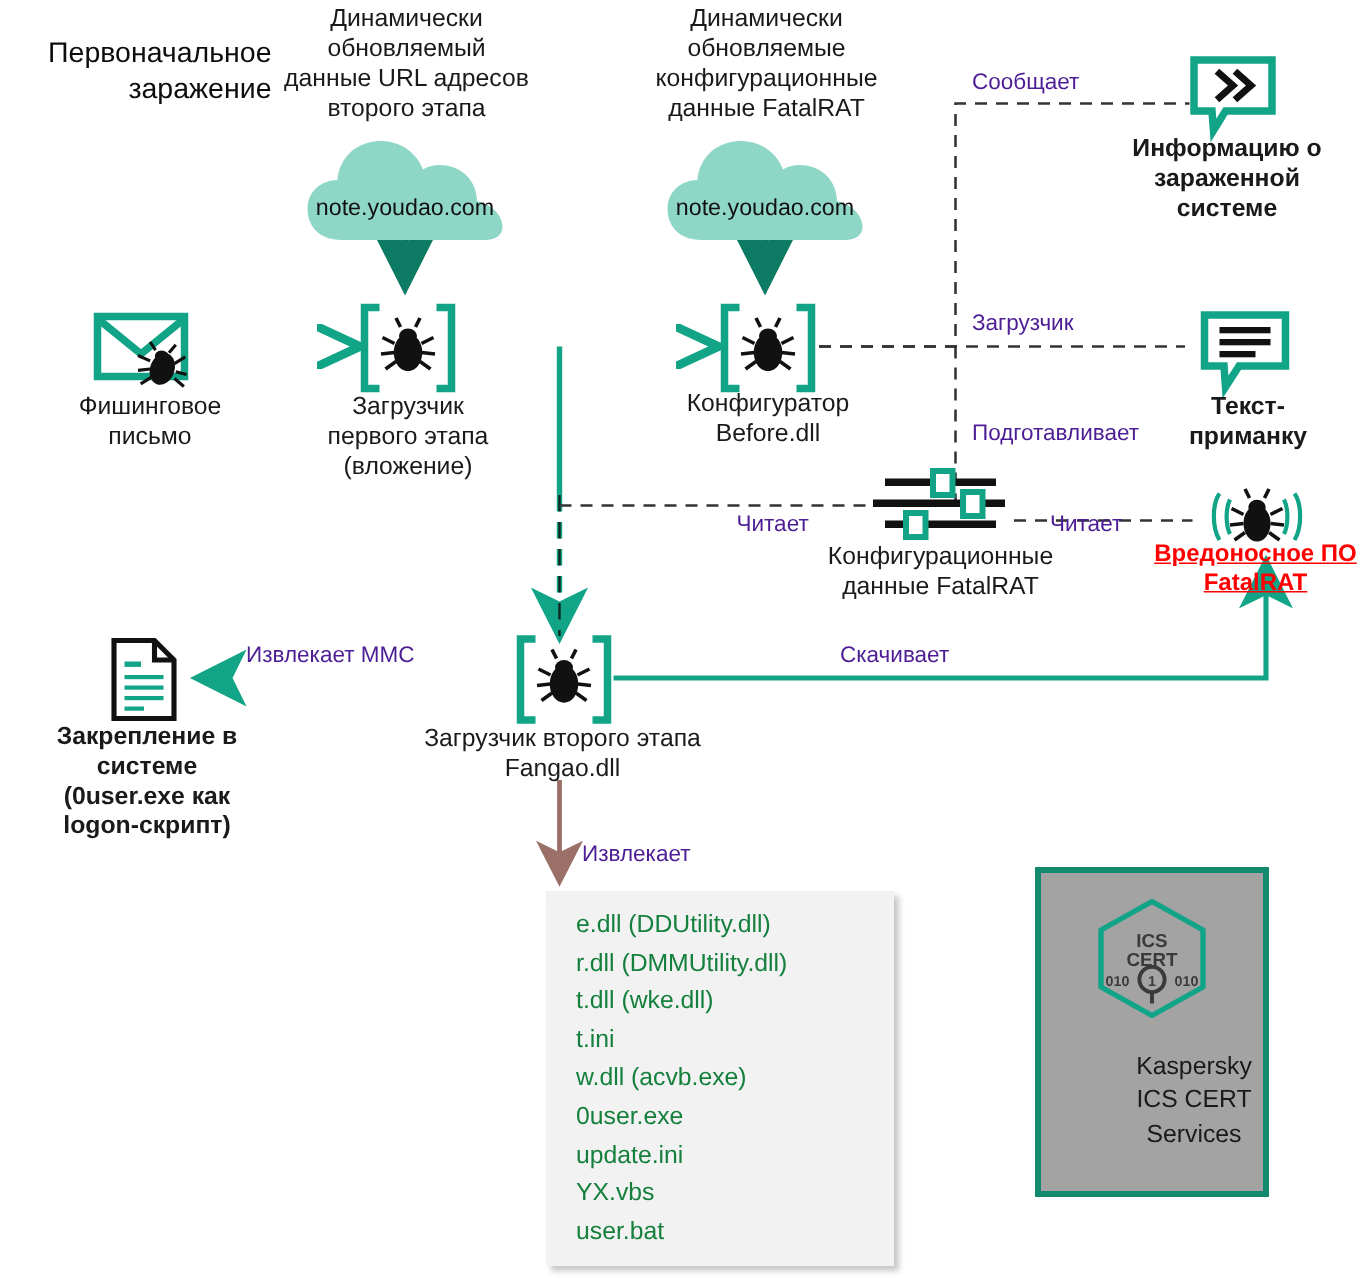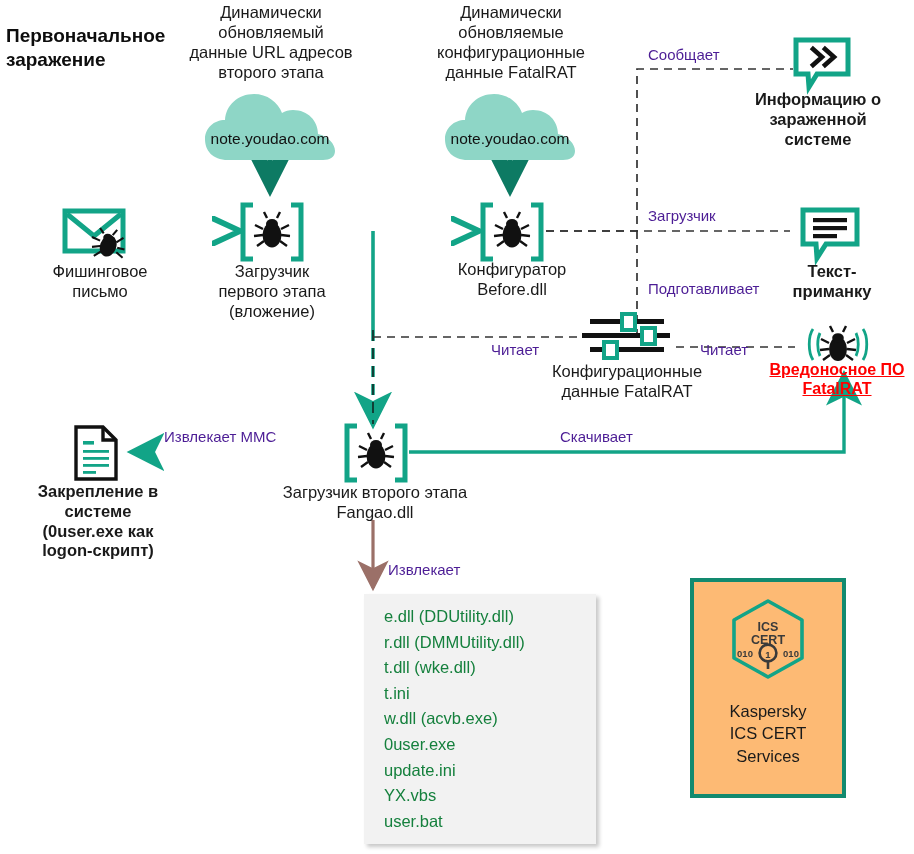--- a/index.html
+++ b/index.html
@@ -2,31 +2,31 @@
 <html><head>
 <meta charset="utf-8">
 <style>
   html,body{margin:0;padding:0;background:#ffffff;}
   body{width:914px;height:854px;font-family:"Liberation Sans","DejaVu Sans",sans-serif;color:#111111;overflow:hidden;}
   #stage{position:relative;width:914px;height:854px;}
   .abs{position:absolute;}
   .lbl{position:absolute;text-align:center;font-size:16.5px;line-height:1.2;color:#1a1a1a;font-weight:400;}
   .lbl.b{font-weight:bold;}
   .edge-lbl{position:absolute;font-size:15px;color:#4c1d95;white-space:nowrap;}
-  .title{position:absolute;font-size:19px;font-weight:bold;line-height:1.25;color:#0d0d0d;text-align:left;}
+  .title{position:absolute;font-size:19px;font-weight:normal;line-height:1.25;color:#0d0d0d;text-align:right;}
   .cap-top{position:absolute;font-size:16.5px;line-height:1.22;text-align:center;color:#1a1a1a;}
   .cloudtxt{position:absolute;font-size:15.5px;color:#111;text-align:center;width:100%;top:44px;left:0;}
   .malware{position:absolute;text-align:center;font-size:16px;font-weight:bold;color:#ff0000;
            text-decoration:underline;line-height:1.2;}
   #filebox{position:absolute;left:364px;top:594px;width:232px;height:250px;background:#f2f2f2;
            box-shadow:3px 3px 4px rgba(0,0,0,0.22);}
   #filebox .fl{font-size:16.5px;line-height:25.6px;color:#15803d;padding-left:20px;}
   #filebox .inner{padding-top:10px;}
-  #kl{position:absolute;left:690px;top:578px;width:148px;height:212px;border:4px solid #128a6f;background:#fdba74;}
-  #kl .kt{position:absolute;left:0;width:100%;top:118px;text-align:center;font-size:16.5px;line-height:1.35;color:#1a1a1a;}
+  #kl{position:absolute;left:690px;top:578px;width:148px;height:212px;border:4px solid #128a6f;background:#a3a3a3;}
+  #kl .kt{position:absolute;left:0;width:100%;top:118px;text-align:center;font-size:16.5px;line-height:1.35;color:#1a1a1a;padding-left:28px;}
   svg{overflow:visible;}
   .ico{position:absolute;}
 </style>
 </head>
 <body>
 
 <div id="stage">
 
   <svg class="abs" style="left:0;top:0;" width="914" height="854">
     <defs>

